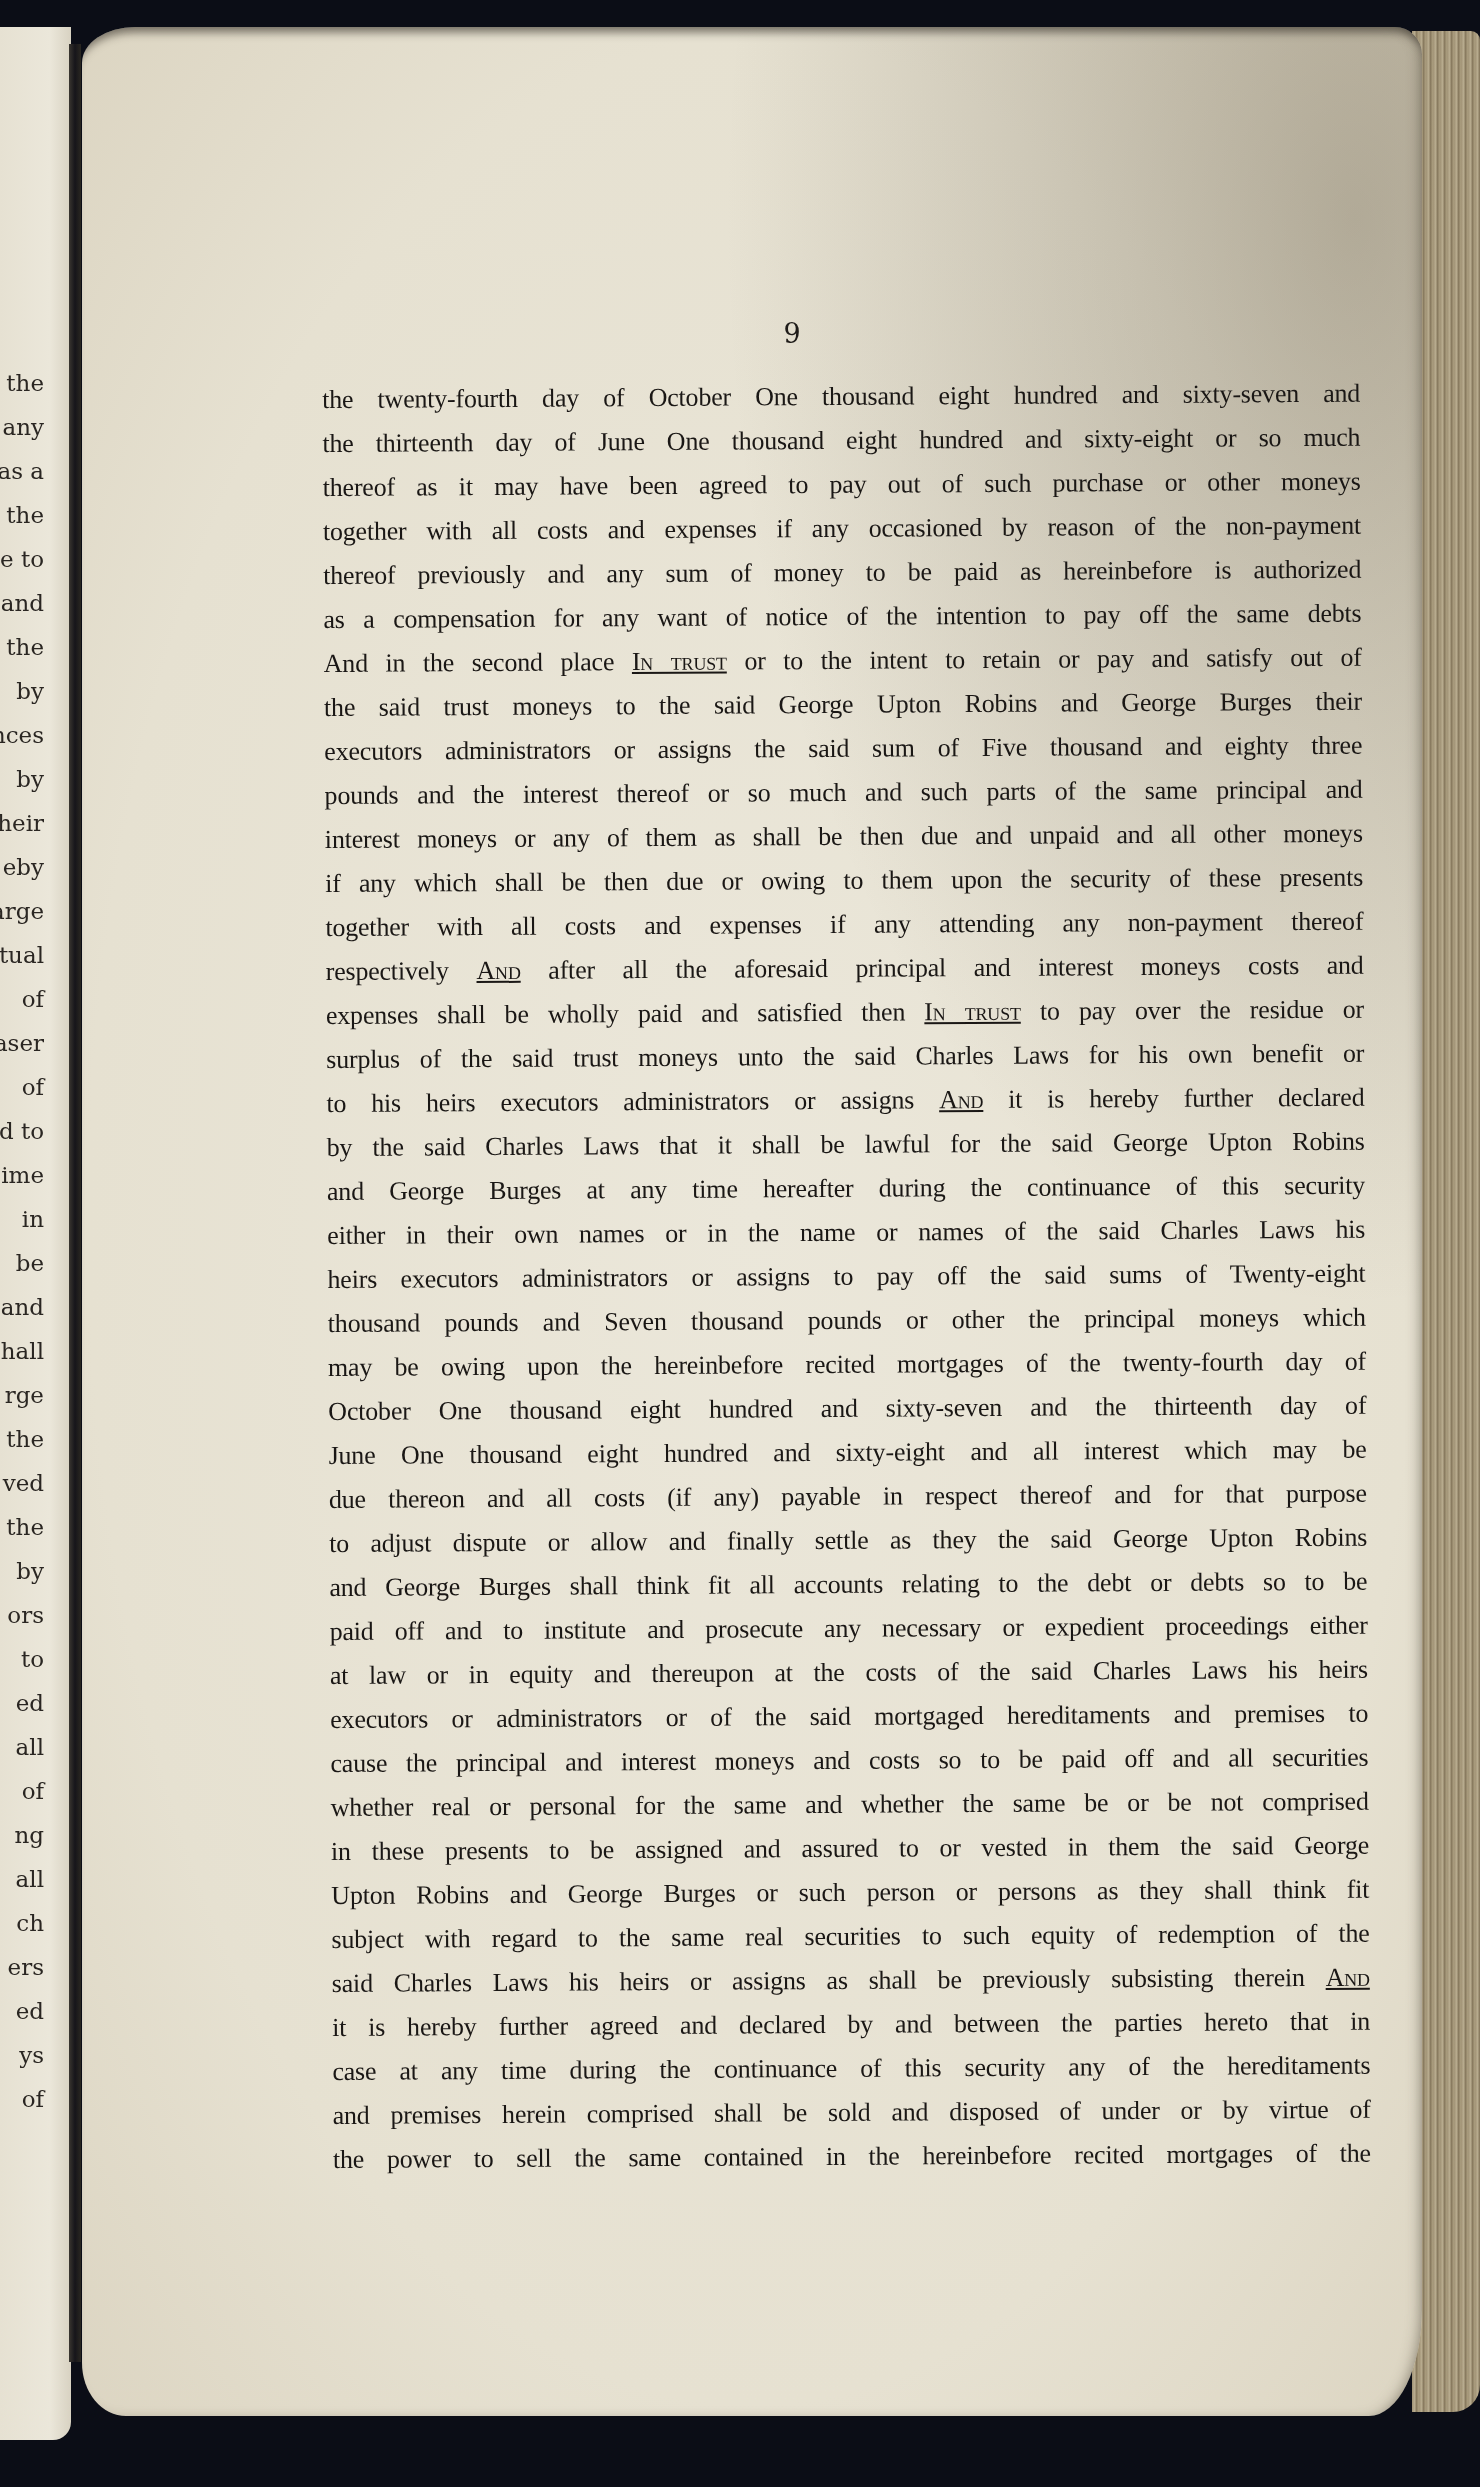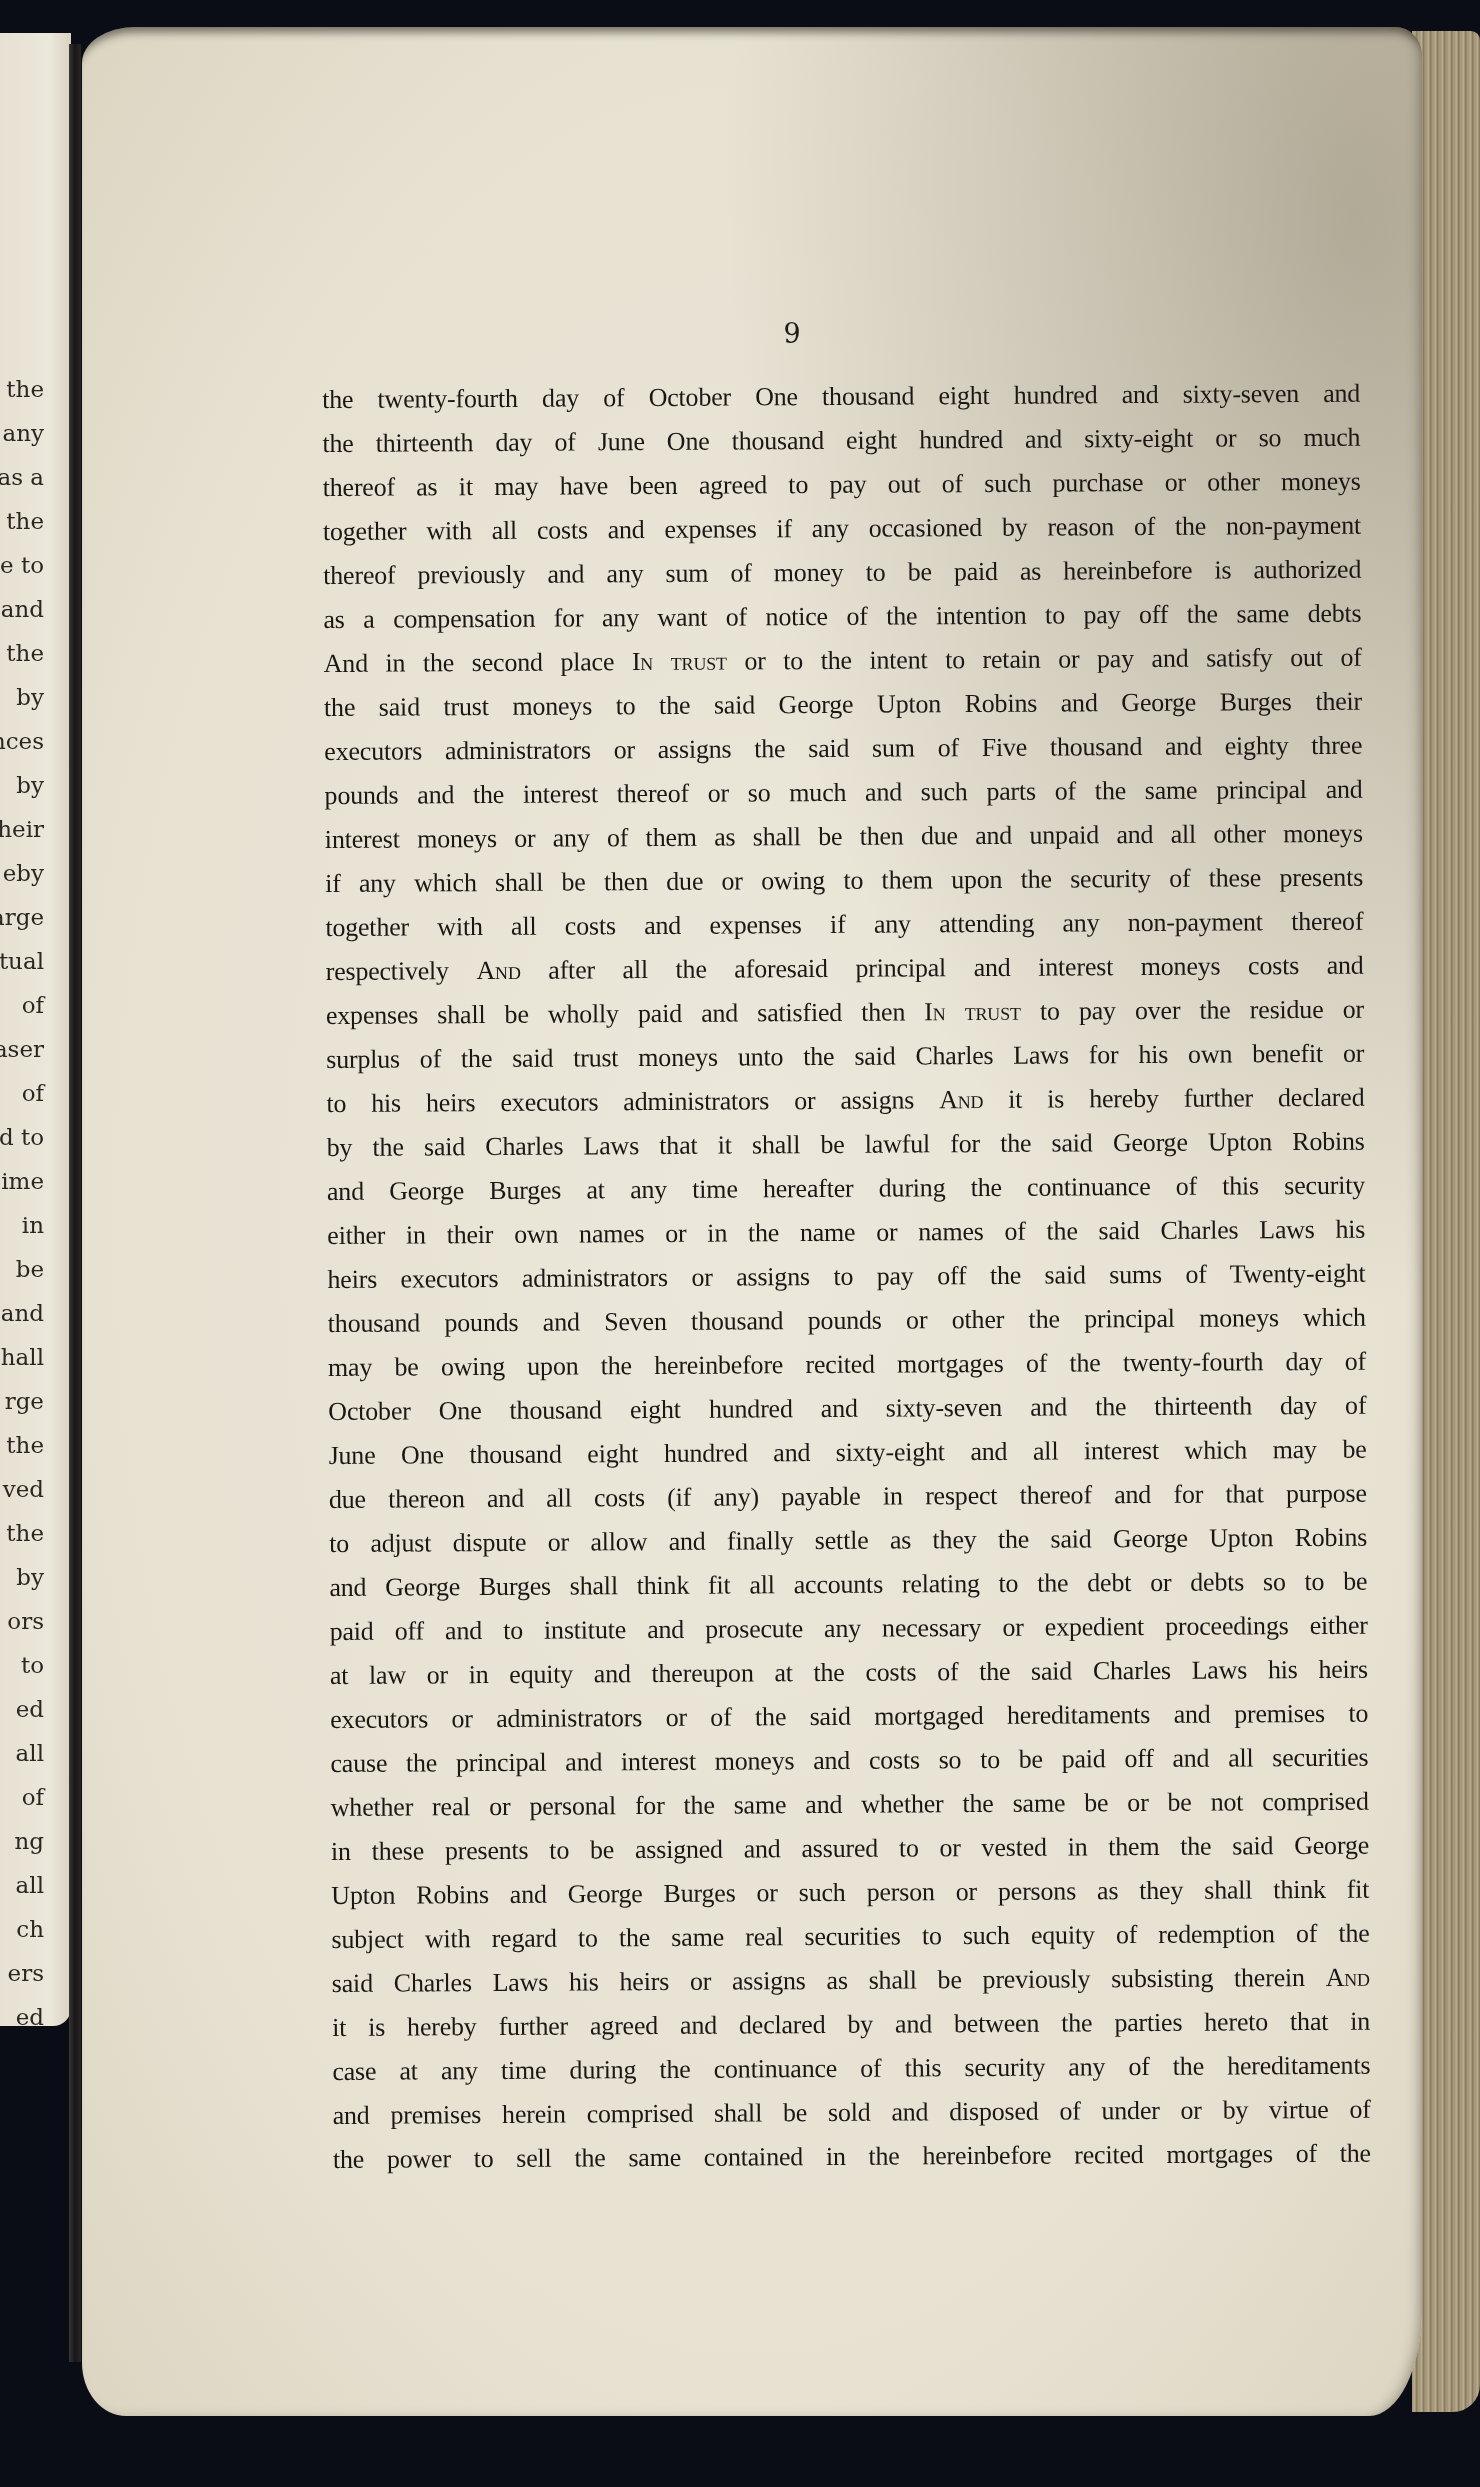--- a/index.html
+++ b/index.html
@@ -6,21 +6,21 @@
     body {
       width: 1481px; height: 2487px; overflow: hidden;
       background: #0b0d16;
       position: relative;
       font-family: "DejaVu Serif", "Liberation Serif", serif;
     }
     .scan { position: absolute; inset: 0; }
 
     
     .left-page {
-      position: absolute; left: 0; top: 33px; width: 71px; height: 1993px;
+      position: absolute; left: 0; top: 27px; width: 71px; height: 2413px;
       background: linear-gradient(90deg, #e6e1d2 0%, #ebe7da 70%, #d8d2c2 100%);
       border-radius: 0 0 18px 0;
       overflow: hidden;
     }
     .gutter {
       position: absolute; left: 69px; top: 44px; width: 12.4px; height: 2318px;
       background: linear-gradient(90deg, #3a3630 0%, #16151a 50%, #2a2721 100%);
     }
     .left-lines {
       position: absolute; right: 27px; top: 334px;
@@ -60,21 +60,21 @@
     }
     .line {
       display: block; height: 44px; line-height: 44px;
       font-size: 26px; color: #1a1715;
       text-align: justify; text-align-last: justify;
       white-space: nowrap;
       font-family: "Liberation Serif", "DejaVu Serif", serif;
       letter-spacing: -0.2px;
       transform: scaleX(1);
     }
-    .sc { font-variant: small-caps; }
+    .sc { font-variant: small-caps; text-decoration: underline; }
   </style>
 </head>
 <body>
 
 <div class="scan">
   <div class="left-page">
     <div class="left-lines" id="left-lines">
         <span class="ll">the</span>
         <span class="ll">any</span>
         <span class="ll">as a</span>

